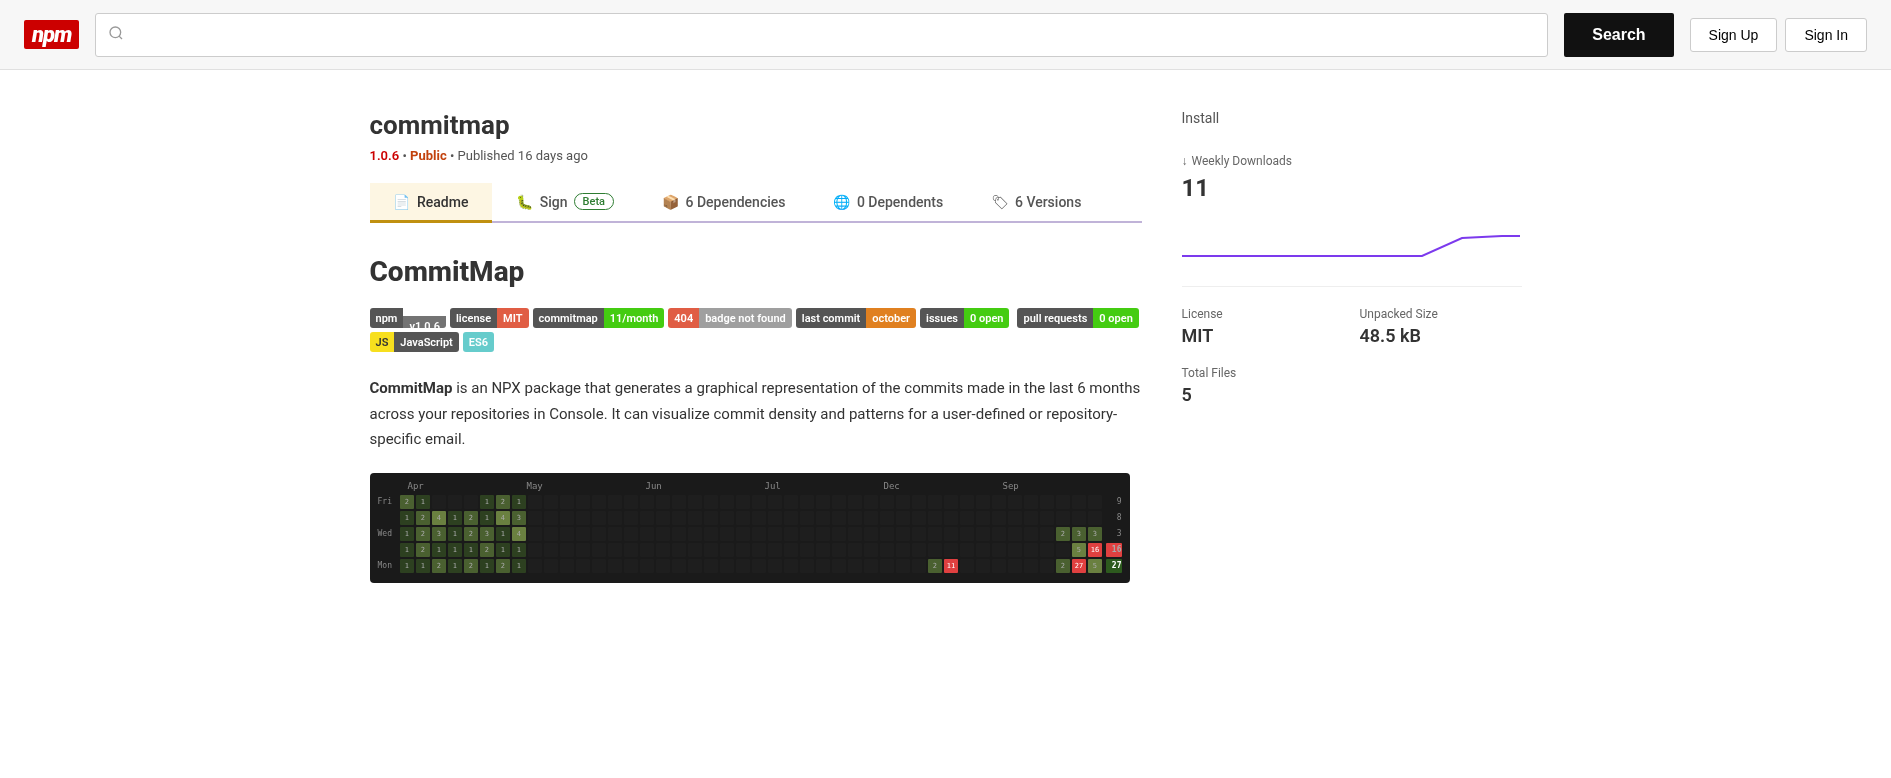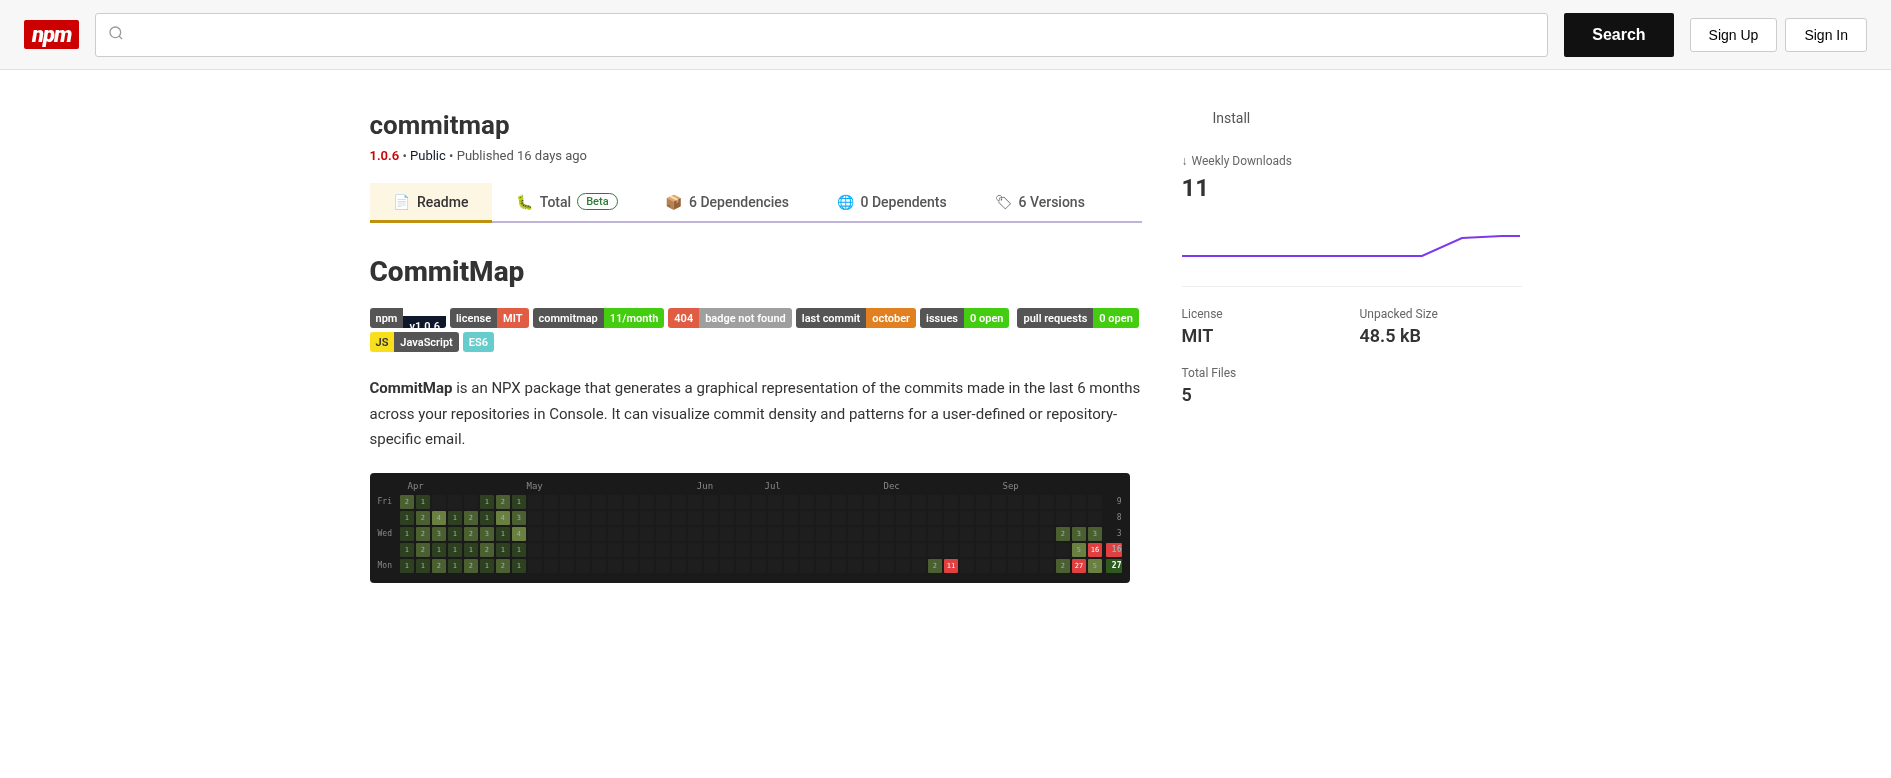--- a/index.html
+++ b/index.html
@@ -86,21 +86,21 @@
       font-size: 26px;
       font-weight: 700;
       margin-bottom: 8px;
     }
     .pkg-meta {
       font-size: 13px;
       color: #555;
       margin-bottom: 20px;
     }
     .pkg-meta .version { color: #cc0000; font-weight: 600; }
-    .pkg-meta .public { color: #0f172a; font-weight: 400; }
+    .pkg-meta .public { color: #c2410c; font-weight: 700; }
 
     
     .tabs {
       display: flex;
       border-bottom: 2px solid #c0b3d8;
       margin-bottom: 32px;
     }
     .tab {
       display: flex;
       align-items: center;
@@ -159,21 +159,21 @@
       display: flex;
       align-items: center;
     }
     .badge-right {
       padding: 0 6px;
       height: 100%;
       display: flex;
       align-items: center;
       color: #fff;
     }
-    .bg-blue { background: #0f172a; margin-top: 16px; }
+    .bg-blue { background: #737373; margin-top: 16px; }
     .bg-red { background: #e05d44; }
     .bg-brightgreen { background: #4c1; }
     .bg-orange { background: #e08020; }
     .bg-lightgrey { background: #9f9f9f; }
     .bg-es6 { background: #6cc; }
 
     
     .description {
       font-size: 15px;
       line-height: 1.7;
@@ -191,21 +191,21 @@
       overflow: hidden;
       font-family: monospace;
     }
     .commit-map-inner {
       padding: 8px;
       font-size: 9px;
       color: #aaa;
     }
 
     
-    .install-section { margin-bottom: 28px; margin-left: 31px; }
+    .install-section { margin-bottom: 28px; }
     .install-label { font-size: 14px; color: #555; margin-bottom: 10px; font-weight: 400; }
     .install-box {
       border: 1px solid #ddd;
       border-radius: 3px;
       padding: 12px 16px;
       display: flex;
       align-items: center;
       justify-content: space-between;
       background: #fff;
     }
@@ -268,21 +268,21 @@
       <span>Published 16 days ago</span>
     </div>
 
     <nav class="tabs">
       <a class="tab active">
         <span>📄</span>
         <span>Readme</span>
       </a>
       <a class="tab">
         <span>🐛</span>
-        <span>Total</span>
+        <span>Sign</span>
         <span class="tab-badge">Beta</span>
       </a>
       <a class="tab">
         <span>📦</span>
         <span>6 Dependencies</span>
       </a>
       <a class="tab">
         <span>🌐</span>
         <span>0 Dependents</span>
       </a>
@@ -335,21 +335,21 @@
 
     <p class="description">
       <strong>CommitMap</strong><span> is an NPX package that generates a graphical representation of the commits made in the last 6 months across your repositories in Console. It can visualize commit density and patterns for a user-defined or repository-specific email.</span>
     </p>
 
     <div class="commit-map-img">
       <div class="commit-map-inner">
         <div style="display:flex; padding-left:30px; margin-bottom:4px; gap:0">
           <span style="color:#888;font-size:9px;flex:1;text-align:left">Apr</span>
           <span style="color:#888;font-size:9px;flex:1;text-align:left">May</span>
-          <span style="color:#888;font-size:9px;flex:1;text-align:center">Jun</span>
+          <span style="color:#888;font-size:9px;flex:1;text-align:left">Jun</span>
           <span style="color:#888;font-size:9px;flex:1;text-align:left">Jul</span>
           <span style="color:#888;font-size:9px;flex:1;text-align:left">Dec</span>
           <span style="color:#888;font-size:9px;flex:1;text-align:left">Sep</span>
         </div>
         <div style="display:flex;gap:2px">
           <div style="display:flex;flex-direction:column;gap:2px;margin-right:2px;width:26px">
             <div style="height:14px;font-size:8px;color:#888;display:flex;align-items:center">Fri</div>
             <div style="height:14px;font-size:8px;color:#888;display:flex;align-items:center"></div>
             <div style="height:14px;font-size:8px;color:#888;display:flex;align-items:center">Wed</div>
             <div style="height:14px;font-size:8px;color:#888;display:flex;align-items:center"></div>

